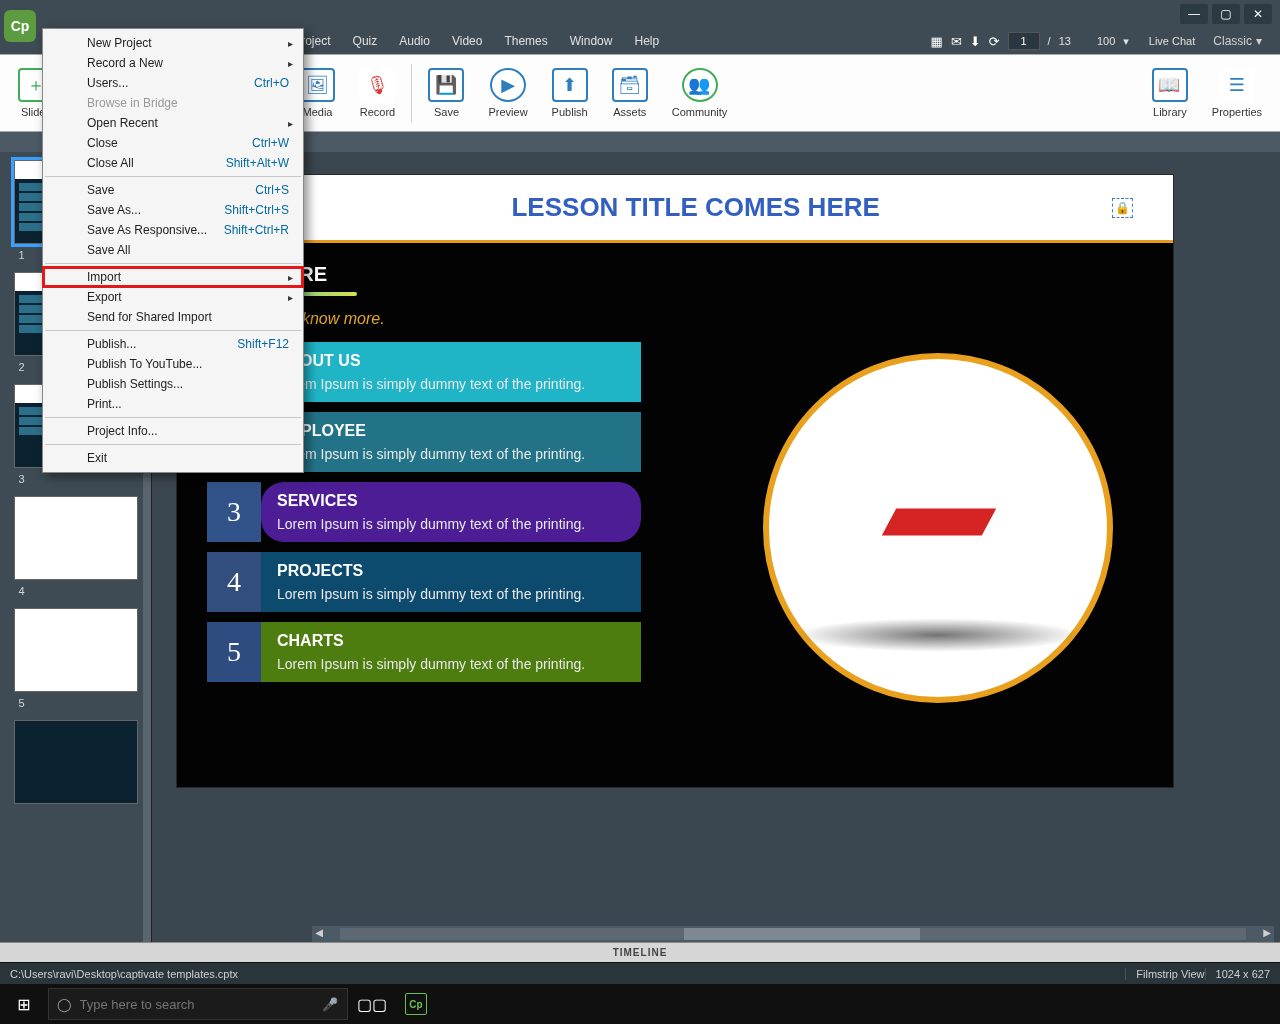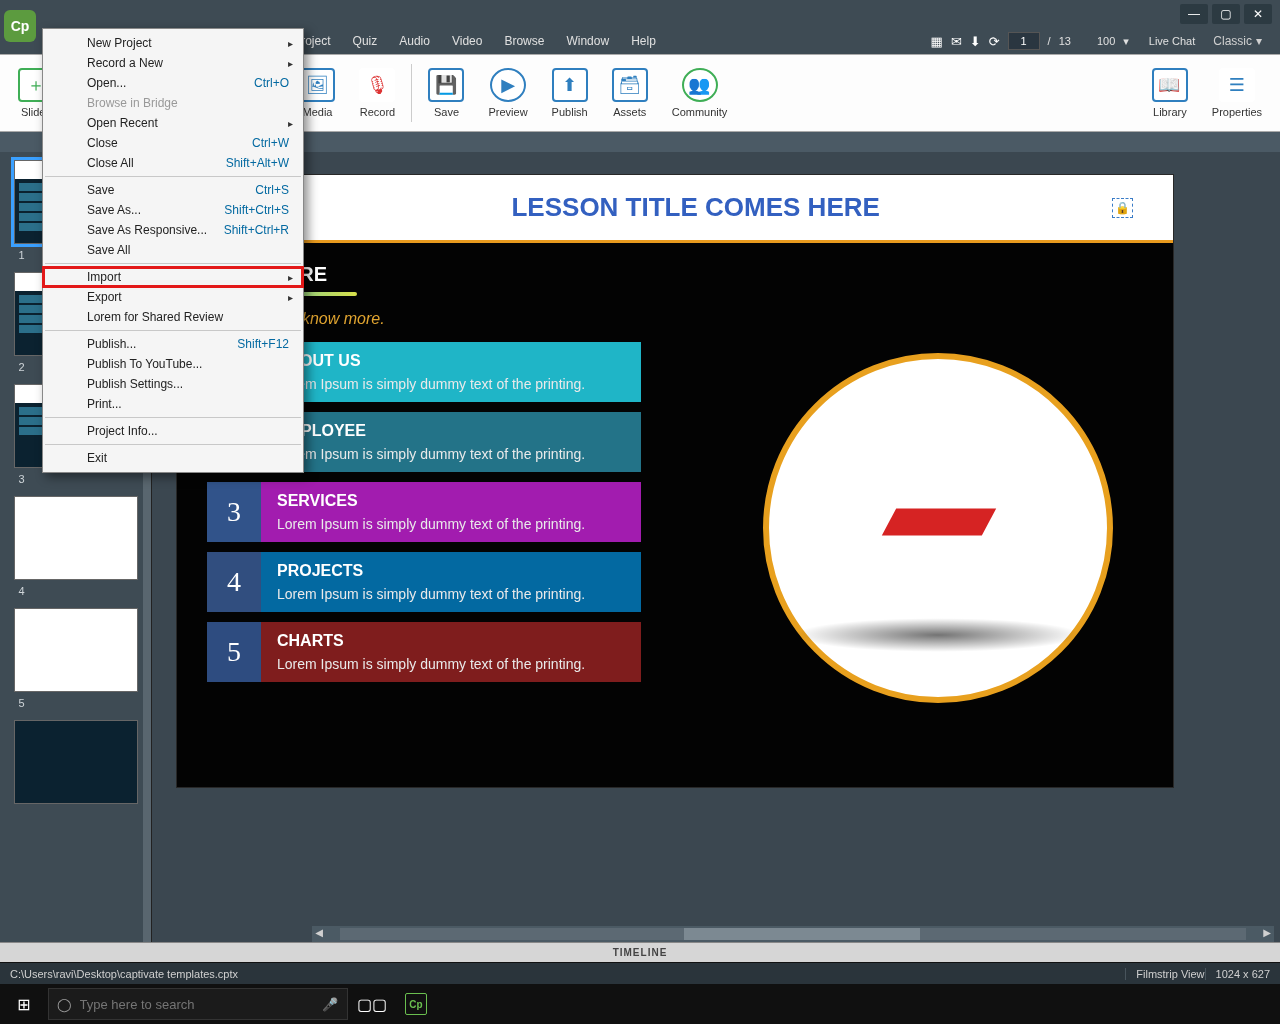--- a/index.html
+++ b/index.html
@@ -64,23 +64,23 @@
 .hint-text { font-style:italic; color:#e0a430; margin-bottom:14px; font-size:16px; }
 
 .card-row { display:flex; margin-bottom:10px; }
 .card-num { width:54px; display:flex; align-items:center; justify-content:center; font-size:28px; color:#fff; font-family:serif; }
 .card-body { flex:1; max-width: 380px; padding:10px 16px; }
 .card-body h4 { font-size:16px; margin-bottom:6px; }
 .card-body p { font-size:14px; color:#eaeaea; }
 .c1 .card-num, .c1 .card-body { background:#19a5b7; }
 .c1 .card-body { background:#1fb5c7; }
 .c2 .card-num { background:#1a6173; } .c2 .card-body { background:#237388; }
-.c3 .card-num { background:#31538a; } .c3 .card-body { background:#a21caf; }
-.c4 .card-num { background:#314e7f; } .c4 .card-body { background:#0369a1; }
-.c5 .card-num { background:#2e4c80; } .c5 .card-body { background:#7f1d1d; }
+.c3 .card-num { background:#31538a; } .c3 .card-body { background:#4c1d95;border-radius:23px; }
+.c4 .card-num { background:#314e7f; } .c4 .card-body { background:#0c4a6e; }
+.c5 .card-num { background:#2e4c80; } .c5 .card-body { background:#4d7c0f; }
 
 .circle-img { position:absolute; right:60px; top:110px; width:350px; height:350px; border-radius:50%; background:#fff; border:6px solid #e8a01e; }
 .platform { position:absolute; top:140px; left:120px; width:100px; height:46px; background:#d62323; transform: skewX(-28deg) rotateX(54deg); }
 .shadow-ellipse { position:absolute; right:90px; bottom:60px; width:290px; height:34px; background:radial-gradient(ellipse, rgba(0,0,0,0.55), transparent 70%); border-radius:50%; }
 
 
 .hscroll { position:absolute; bottom:0; left:160px; right:6px; height:16px; background:#4b5a64; display:flex; align-items:center; }
 .hscroll-track { flex:1; height:12px; background:#5c6973; margin:0 14px; position:relative; }
 .hscroll-thumb { position:absolute; left:38%; width:26%; height:12px; background:#7c8992; }
 .hscroll-arrow { width:14px; height:14px; color:#d0d0d0; text-align:center; font-size:10px; }
@@ -127,21 +127,21 @@
 <div class="menubar">
   <div class="menu-item active">File</div>
   <div class="menu-item">Edit</div>
   <div class="menu-item">View</div>
   <div class="menu-item">Insert</div>
   <div class="menu-item">Modify</div>
   <div class="menu-item">Project</div>
   <div class="menu-item">Quiz</div>
   <div class="menu-item">Audio</div>
   <div class="menu-item">Video</div>
-  <div class="menu-item">Browse</div>
+  <div class="menu-item">Themes</div>
   <div class="menu-item">Window</div>
   <div class="menu-item">Help</div>
 
   <div class="menubar-right">
     <span class="mbr-icon">▦</span>
     <span class="mbr-icon">✉</span>
     <span class="mbr-icon">⬇</span>
     <span class="mbr-icon">⟳</span>
     <input class="page-input" value="1" style="">
     <span class="mbr-text">/</span>
@@ -364,21 +364,21 @@
 <div class="file-menu" id="filemenu">
     <div class="menu-row">
       <span>New Project</span>
       <span class="sub-arrow">▸</span>
     </div>
     <div class="menu-row">
       <span>Record a New</span>
       <span class="sub-arrow">▸</span>
     </div>
     <div class="menu-row">
-      <span>Open...</span>
+      <span>Users...</span>
       <span class="shortcut">Ctrl+O</span>
     </div>
     <div class="menu-row disabled">
       <span>Browse in Bridge</span>
     </div>
     <div class="menu-row">
       <span>Open Recent</span>
       <span class="sub-arrow">▸</span>
     </div>
     <div class="menu-row">
@@ -408,21 +408,21 @@
     <div class="menu-sep"></div>
     <div class="menu-row highlight">
       <span>Import</span>
       <span class="sub-arrow">▸</span>
     </div>
     <div class="menu-row">
       <span>Export</span>
       <span class="sub-arrow">▸</span>
     </div>
     <div class="menu-row">
-      <span>Lorem for Shared Review</span>
+      <span>Send for Shared Import</span>
     </div>
     <div class="menu-sep"></div>
     <div class="menu-row">
       <span>Publish...</span>
       <span class="shortcut">Shift+F12</span>
     </div>
     <div class="menu-row">
       <span>Publish To YouTube...</span>
     </div>
     <div class="menu-row">

